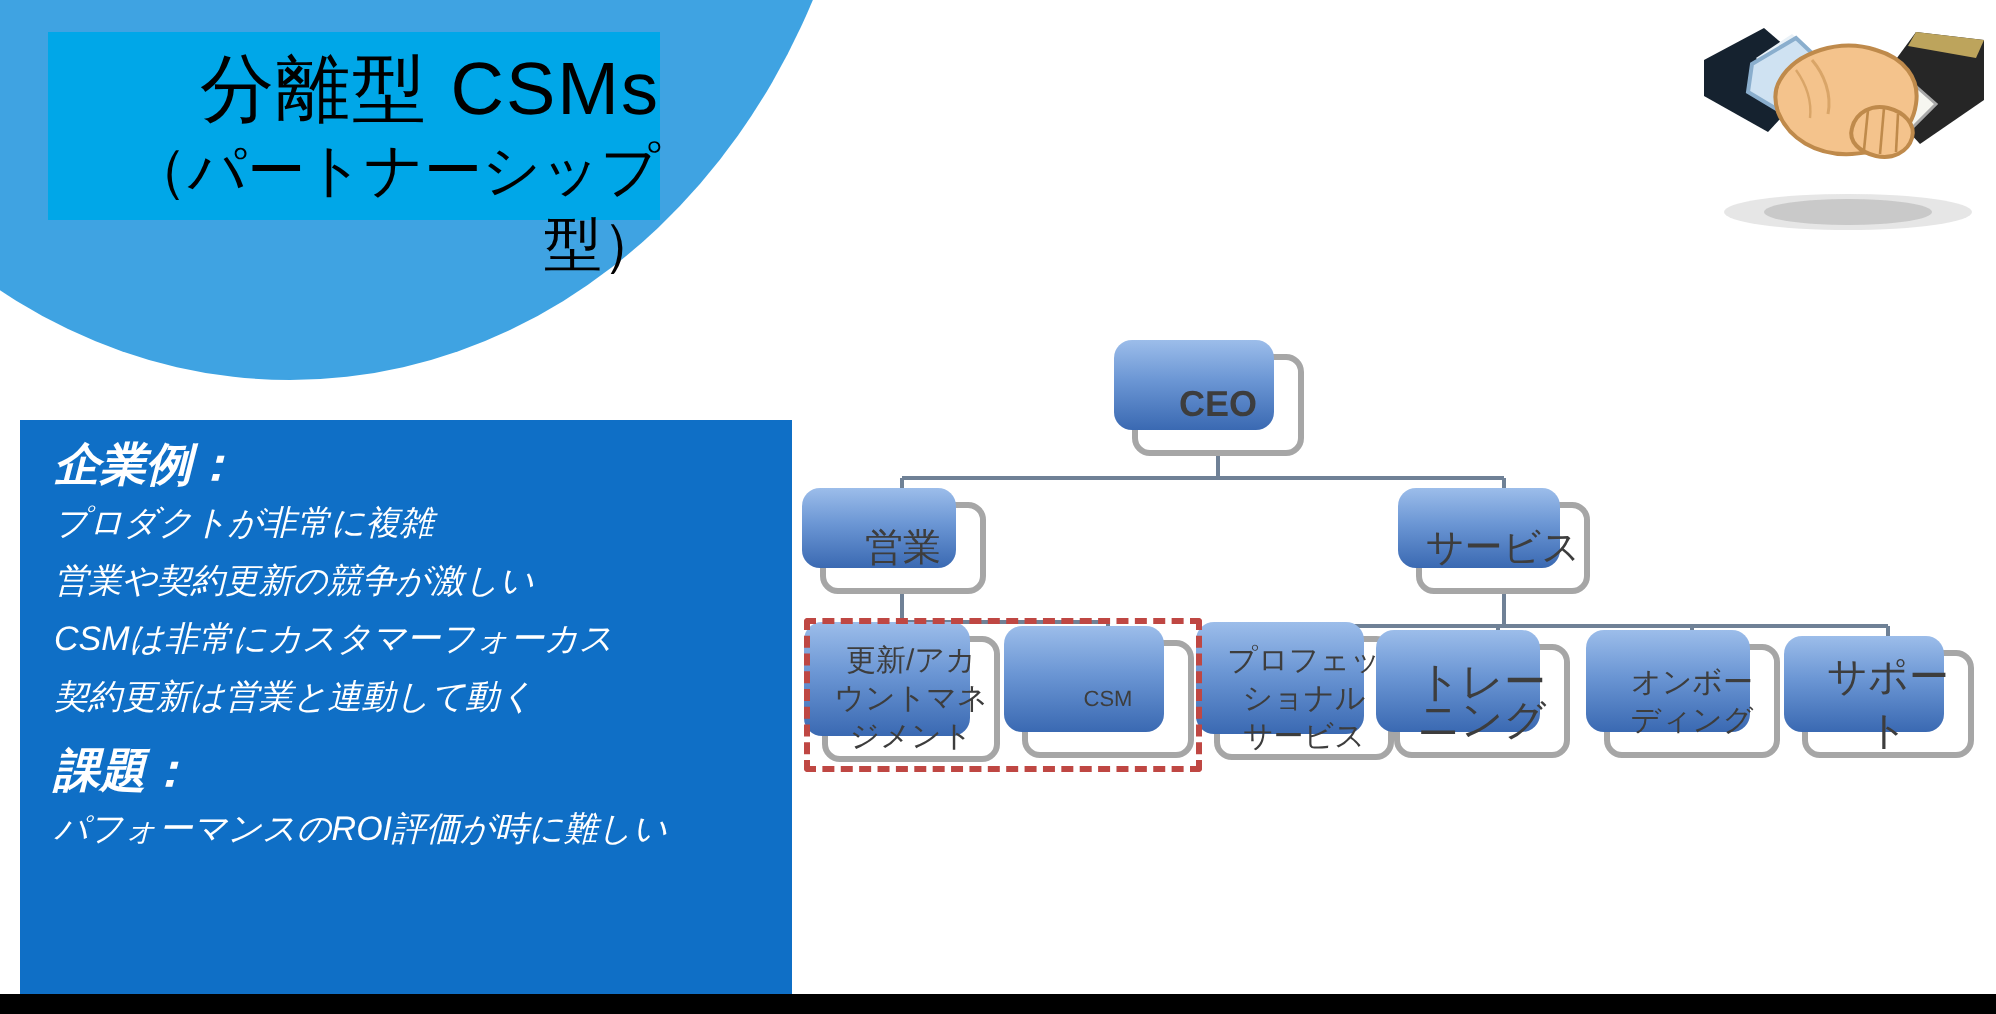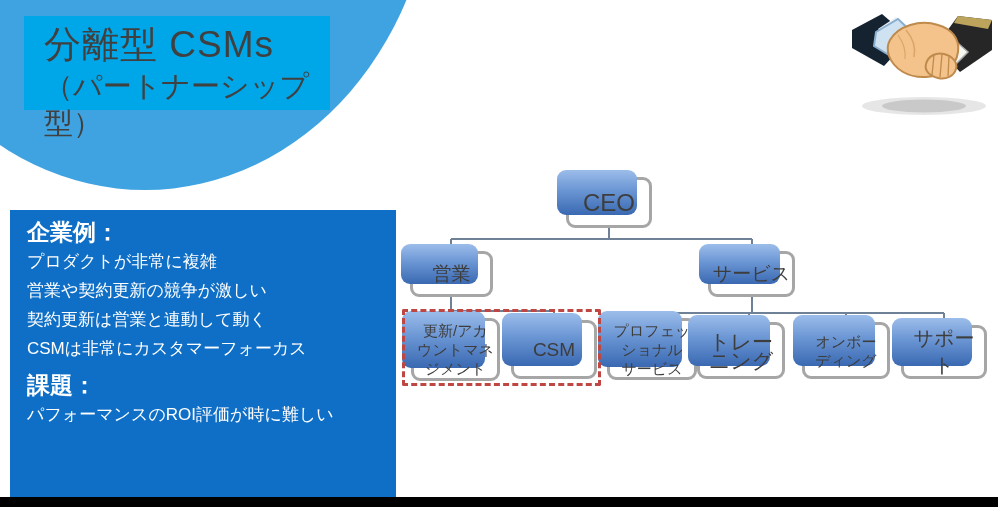--- a/index.html
+++ b/index.html
@@ -8,48 +8,48 @@
     font-family:"Liberation Sans","DejaVu Sans",sans-serif;
   }
   
   .ellipse{
     position:absolute;left:-145px;top:-480px;width:580px;height:670px;
     border-radius:50%;background:#3fa3e2;
   }
   
   .title-box{
     position:absolute;left:24px;top:16px;width:306px;height:94px;
-    background:#00a7e8;color:#404040;box-sizing:border-box;padding:6px 0 0 20px;
+    background:#00a7e8;color:#000000;box-sizing:border-box;padding:6px 0 0 20px;text-align:right;
   }
   .title-line1{font-size:37px;line-height:46px;letter-spacing:1px;}
   .title-line2{font-size:29px;line-height:37px;}
   
   .info-box{
     position:absolute;left:10px;top:210px;width:386px;height:288px;
-    background:#0f6fc6;color:#ffffff;box-sizing:border-box;padding:8px 10px 0 17px;
+    background:#0f6fc6;color:#ffffff;box-sizing:border-box;padding:8px 10px 0 17px;font-style:italic;
   }
   .sec-heading{font-size:23px;font-weight:bold;line-height:29px;}
   .sec-heading.gap{margin-top:8px;}
   .sec-line{font-size:17px;line-height:29px;}
   
   .node{
     position:absolute;background:#ffffff;border:3px solid #a6a6a6;border-radius:9px;
     box-sizing:border-box;display:flex;align-items:center;justify-content:center;
     text-align:center;color:#3d3d3d;white-space:pre-line;z-index:2;
   }
   .node::before{
     content:"";position:absolute;left:-12px;top:-10px;width:100%;height:100%;
     border-radius:9px;z-index:-1;
     background:linear-gradient(180deg,#9cbdea 0%,#6b96d4 45%,#3a69b2 100%);
   }
-  .n-ceo        {left:566px;top:177px;width:86px;height:51px;font-size:24px;}
+  .n-ceo        {left:566px;top:177px;width:86px;height:51px;font-size:18px;font-weight:bold;}
   .n-sales      {left:410px;top:251px;width:83px;height:46px;font-size:19px;}
   .n-service    {left:708px;top:251px;width:87px;height:46px;font-size:19px;}
   .n-renewal    {left:411px;top:318px;width:89px;height:63px;font-size:15px;line-height:19px;}
-  .n-csm        {left:511px;top:320px;width:86px;height:59px;font-size:19px;}
+  .n-csm        {left:511px;top:320px;width:86px;height:59px;font-size:11px;}
   .n-professional{left:607px;top:318px;width:90px;height:62px;font-size:15px;line-height:19px;}
   .n-training   {left:697px;top:322px;width:88px;height:57px;font-size:21px;line-height:19px;}
   .n-onboarding {left:802px;top:322px;width:88px;height:57px;font-size:15px;line-height:19px;}
   .n-support    {left:901px;top:325px;width:86px;height:54px;font-size:20px;align-items:center;}
   .connectors{position:absolute;left:0;top:0;z-index:1;pointer-events:none;}
   
   .highlight{
     position:absolute;left:402px;top:309px;width:199px;height:77px;box-sizing:border-box;
     border:3px dashed #bf4743;border-radius:2px;z-index:3;background:transparent;
   }
@@ -86,22 +86,22 @@
     <path d="M78 58 C80 50 88 46 96 48 C104 50 110 56 108 63 C106 70 98 74 90 72 C82 70 76 65 78 58 Z" fill="#f4c38c" stroke="#bf8a4b" stroke-width="2"></path>
     <path d="M86 49 L84 69" stroke="#bf8a4b" stroke-width="1.3" fill="none"></path>
     <path d="M94 48 L92 71" stroke="#bf8a4b" stroke-width="1.3" fill="none"></path>
     <path d="M101 51 L100 70" stroke="#bf8a4b" stroke-width="1.3" fill="none"></path>
   </svg>
 
   <div class="info-box">
     <div class="sec-heading">企業例：</div>
     <div class="sec-line">プロダクトが非常に複雑</div>
     <div class="sec-line">営業や契約更新の競争が激しい</div>
+    <div class="sec-line">CSMは非常にカスタマーフォーカス</div>
     <div class="sec-line">契約更新は営業と連動して動く</div>
-    <div class="sec-line">CSMは非常にカスタマーフォーカス</div>
     <div class="sec-heading gap">課題：</div>
     <div class="sec-line">パフォーマンスのROI評価が時に難しい</div>
   </div>
 
   <div>
     <svg class="connectors" width="998" height="507">
       <g stroke="#6f8196" stroke-width="2" fill="none">
 
         <line x1="609" y1="228" x2="609" y2="239"></line>
         <line x1="451" y1="239" x2="752" y2="239"></line>

